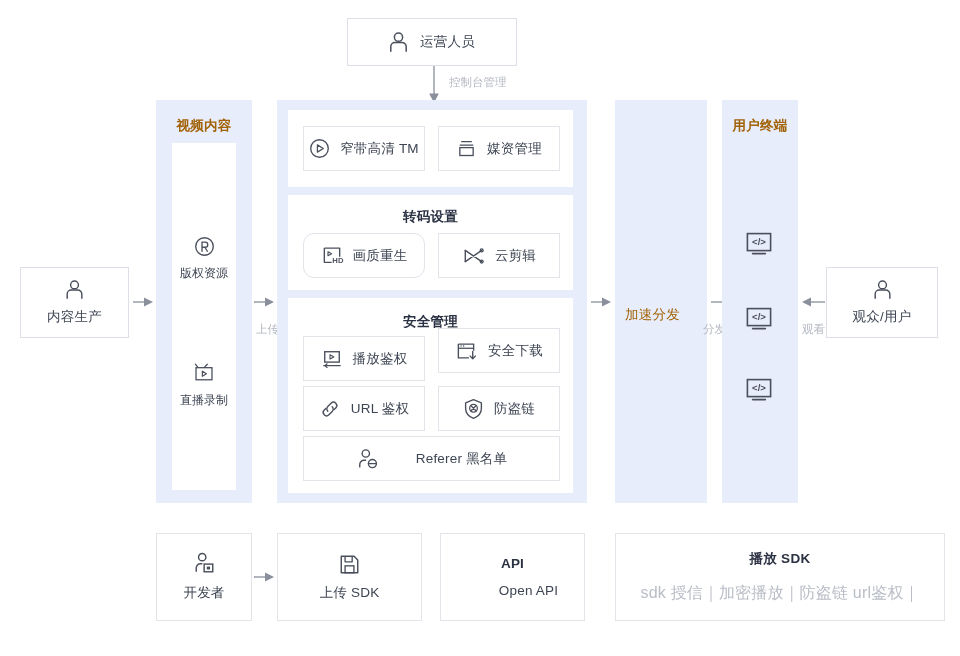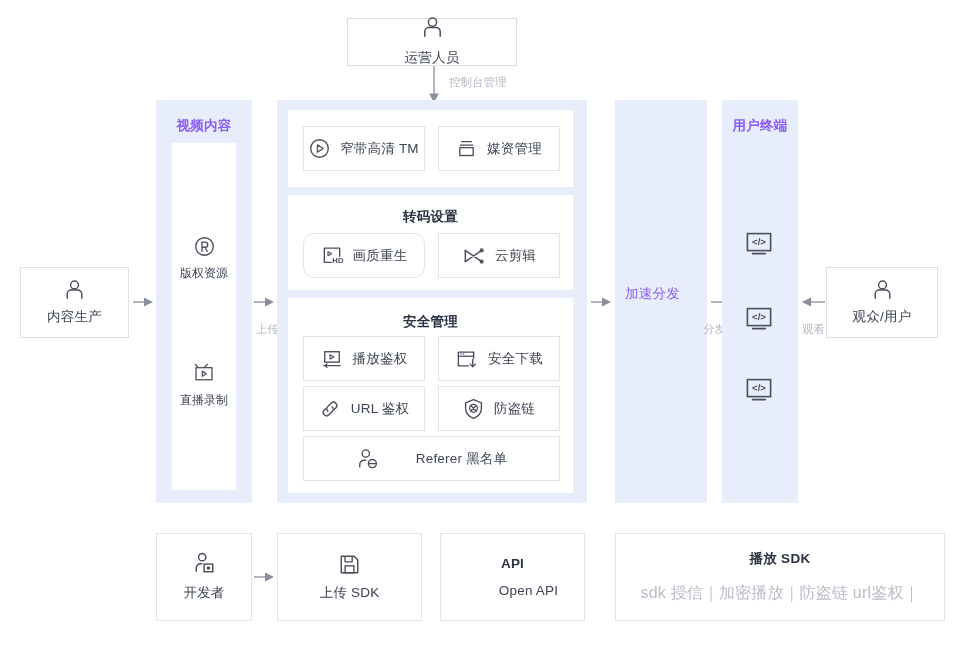--- a/index.html
+++ b/index.html
@@ -51,21 +51,21 @@
   }
   .group-title {
     font-size: 13.5px;
     color: #2b3243;
     font-weight: bold;
     text-align: center;
     letter-spacing: .3px;
   }
   .panel-title {
     font-size: 13.5px;
-    color: #8b5cf6;
+    color: #a16207;
     font-weight: bold;
     text-align: center;
     letter-spacing: .3px;
     white-space: nowrap;
   }
   .node-label {
     font-size: 13.5px;
     color: #3d4452;
     letter-spacing: .2px;
     white-space: nowrap;
@@ -122,21 +122,21 @@
     font-size: 13.5px;
     color: #3d4452;
     letter-spacing: .2px;
   }
   .bottom-box .b-label.strong { font-weight: bold; color: #2b3243; }
   .bottom-box .b-label.api-sub { margin-top: 12px; margin-left: 32px; }
 </style>
 </head>
 <body>
 
-<div class="outline-box abs" style="left:347px; top:18px; width:170px; height:48px; flex-direction:column; gap:12px;">
+<div class="outline-box abs" style="left:347px; top:18px; width:170px; height:48px; flex-direction:row; gap:12px;">
   <span class="node-icon" style="margin:0;">
     <svg width="19" height="20" viewBox="0 0 19 20">
       <circle cx="9.5" cy="5.2" r="4.1" fill="none" stroke="#4a4f5c" stroke-width="1.5"></circle>
       <path d="M1.8 19.2 V14.8 a4.2 4.2 0 0 1 4.2-4.2 h7 a4.2 4.2 0 0 1 4.2 4.2 v4.4" fill="none" stroke="#4a4f5c" stroke-width="1.5" stroke-linecap="round"></path>
     </svg>
   </span>
   <span class="node-label">运营人员</span>
 </div>
 
 <div class="abs" style="left:427px; top:66px;">
@@ -251,21 +251,21 @@
   <span style="line-height:0;">
     <svg width="22" height="20" viewBox="0 0 24 22">
       <rect x="4" y="3" width="16" height="11.4" fill="none" stroke="#4a4f5c" stroke-width="1.5"></rect>
       <path d="M9.8 6.3 L14 8.7 L9.8 11.1 Z" fill="none" stroke="#4a4f5c" stroke-width="1.2" stroke-linejoin="round"></path>
       <line x1="3" y1="18.3" x2="21" y2="18.3" stroke="#4a4f5c" stroke-width="1.5" stroke-linecap="round"></line>
       <path d="M6.6 16.3 L4.2 18.3 L6.6 20.3" fill="none" stroke="#4a4f5c" stroke-width="1.3" stroke-linejoin="round" stroke-linecap="round"></path>
     </svg>
   </span>
   <span class="tile-label">播放鉴权</span>
 </div>
-<div class="tile abs" style="left:438px; top:336px; width:122px; height:45px;gap:11px;">
+<div class="tile abs" style="left:438px; top:328px; width:122px; height:45px;gap:11px;">
   <span style="line-height:0;">
     <svg width="22" height="20" viewBox="0 0 24 22">
       <path d="M3.6 3.4 h16.8 v7.4 M3.6 3.4 v15.2 h11.6" fill="none" stroke="#4a4f5c" stroke-width="1.5" stroke-linejoin="round"></path>
       <line x1="3.6" y1="8" x2="20.4" y2="8" stroke="#4a4f5c" stroke-width="1.4"></line>
       <circle cx="6.6" cy="5.6" r="0.8" fill="#4a4f5c"></circle>
       <circle cx="9.4" cy="5.6" r="0.8" fill="#4a4f5c"></circle>
       <path d="M19.4 11.6 v7.6 M16.6 16.6 L19.4 19.6 L22.2 16.6" fill="none" stroke="#4a4f5c" stroke-width="1.5" stroke-linecap="round" stroke-linejoin="round"></path>
     </svg>
   </span>
   <span class="tile-label">安全下载</span>
@@ -304,21 +304,21 @@
 </div>
 
 <div class="abs" style="left:591px; top:296px;">
   <svg width="21" height="12" viewBox="0 0 21 12">
     <line x1="0" y1="6" x2="13" y2="6" stroke="#8a8f9c" stroke-width="1.3"></line>
     <path d="M20 6 L11 1.6 L11 10.4 Z" fill="#8a8f9c"></path>
   </svg>
 </div>
 
 <div class="panel abs" style="left:615px; top:100px; width:92px; height:403px;"></div>
-<div class="panel-title abs" style="left:615px; top:285px; width:75px; font-weight:normal; font-size:13.5px;">加速分发</div>
+<div class="panel-title abs" style="left:615px; top:306px; width:75px; font-weight:normal; font-size:13.5px;">加速分发</div>
 
 <div class="abs" style="left:711px; top:296px;">
   <svg width="21" height="12" viewBox="0 0 21 12">
     <line x1="0" y1="6" x2="13" y2="6" stroke="#8a8f9c" stroke-width="1.3"></line>
     <path d="M20 6 L11 1.6 L11 10.4 Z" fill="#8a8f9c"></path>
   </svg>
 </div>
 <div class="edge-label vert abs" style="left:703px; top:320px;text-align:center;">分发</div>
 
 <div class="panel abs" style="left:722px; top:100px; width:76px; height:403px;"></div>

